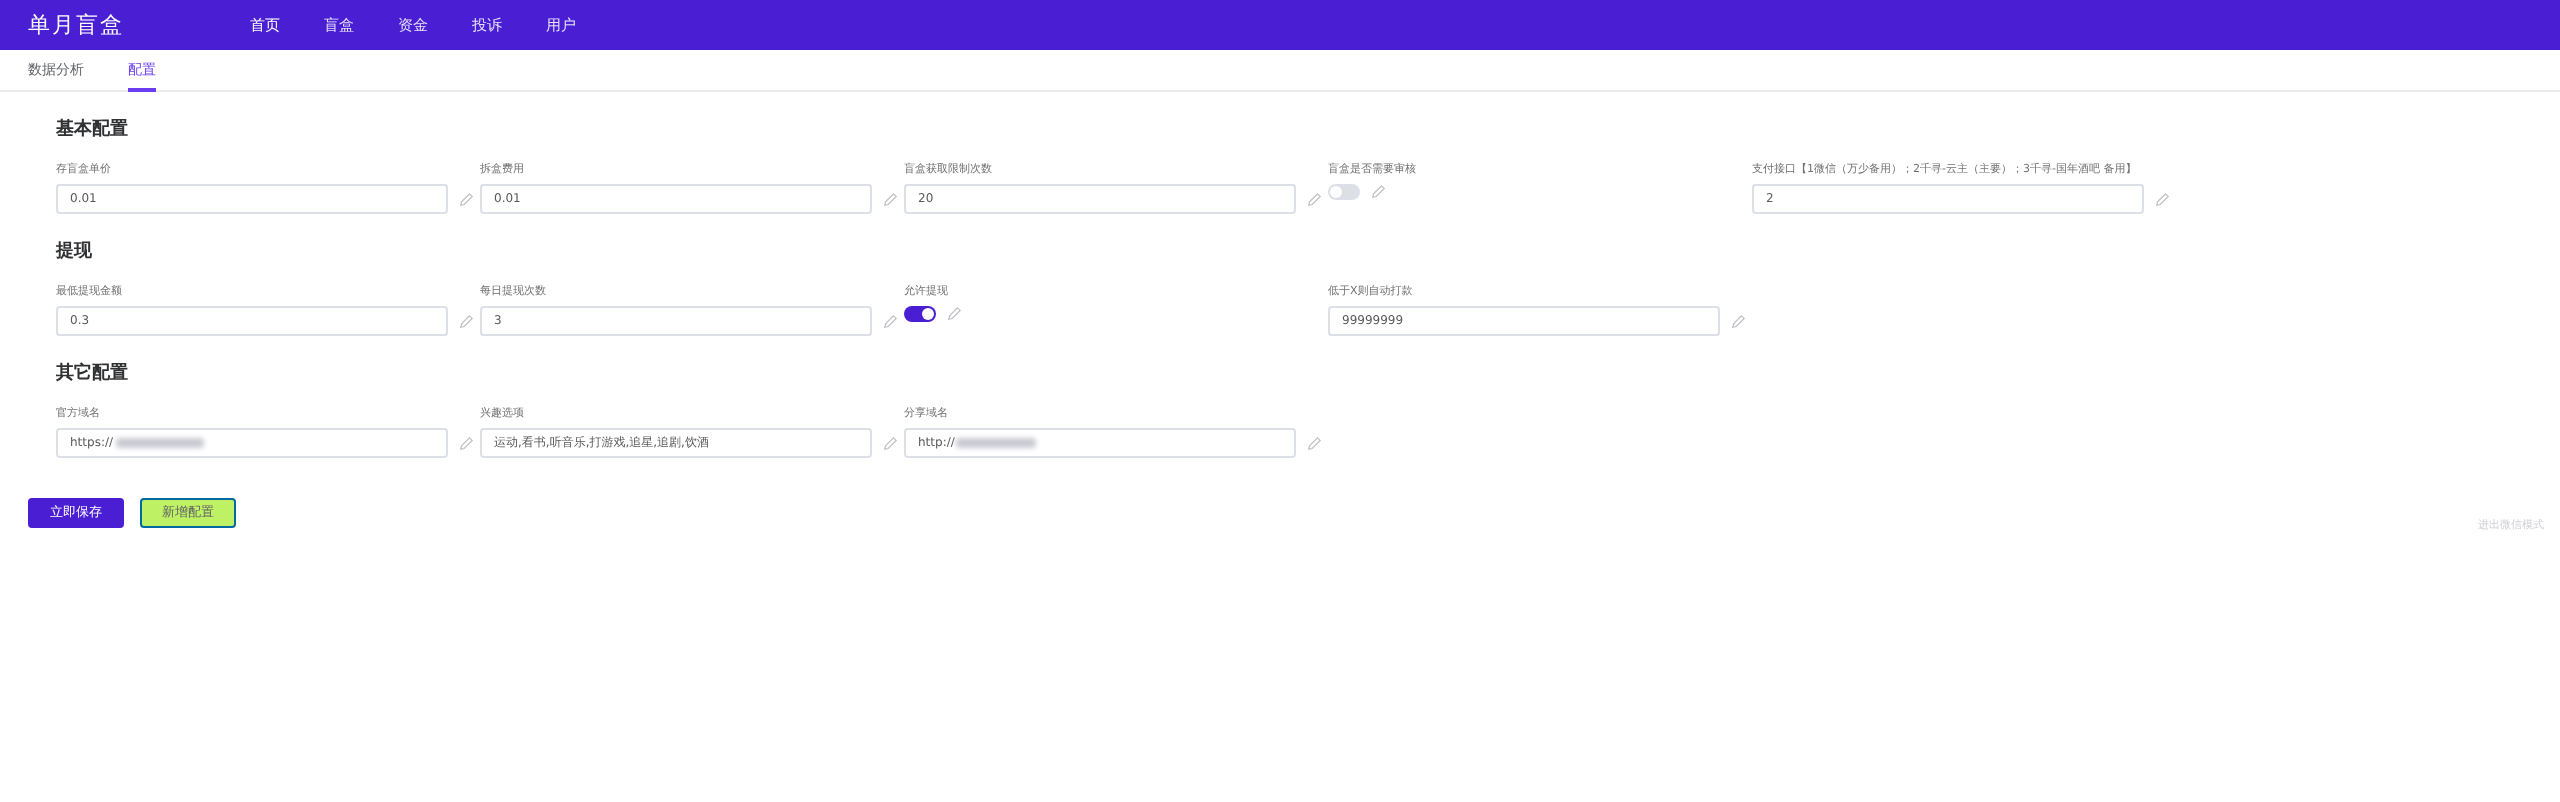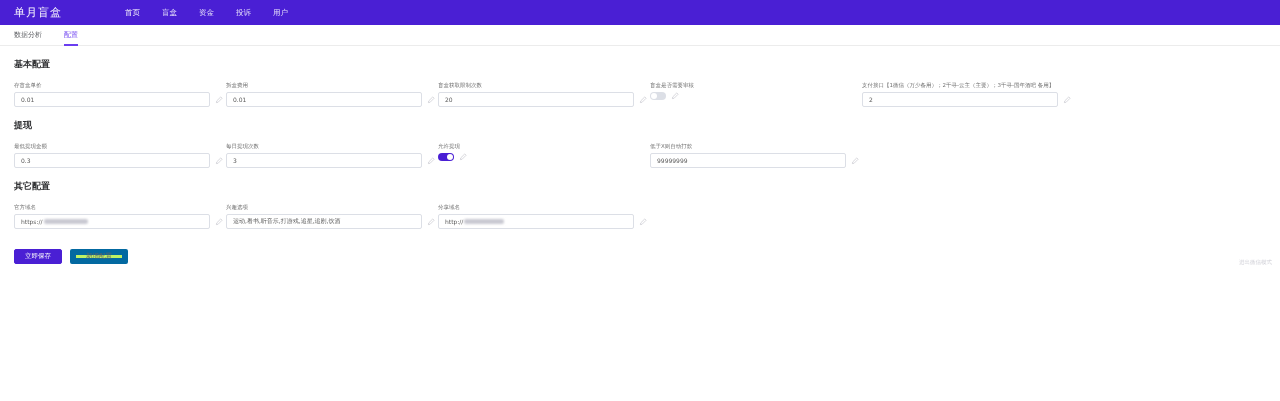--- a/index.html
+++ b/index.html
@@ -90,21 +90,21 @@
     display: flex; align-items: center;
   }
   .tab.active { color: #6a3df0; }
   .tab.active::after {
     content: "";
     position: absolute; left: 0; right: 0; bottom: 0;
     height: 1.5px; background: #6a3df0;
   }
 
   
-  .body { padding: 12px 14px 0 14px; }
+  .body { padding: 12px 14px 0 28px; }
   .section-title {
     font-size: 9px;
     color: #303133;
     font-weight: bold;
     margin-bottom: 10px;
   }
   .section { margin-bottom: 12px; }
   .row { display: flex; align-items: flex-start; }
   .field { width: 212px; margin-right: 0; }
   .field-label {
@@ -174,21 +174,21 @@
   .btn {
     font-size: 6.5px;
     border-radius: 2px;
     padding: 0 10px;
     height: 15px;
     display: flex; align-items: center; justify-content: center;
     cursor: pointer;
     white-space: nowrap;
   }
   .btn-primary { background: #4a1fd4; color: #fff; border: 1px solid #4a1fd4; }
-  .btn-default { background: #bef264; color: #606266; border: 6px solid #0369a1; }
+  .btn-default { background: #bef264; color: #606266; border: 1px solid #0369a1; }
   .footer-note {
     position: absolute;
     right: 8px; bottom: -2px;
     font-size: 5.5px;
     color: #cfcfd6;
     white-space: nowrap;
   }
 </style>
 </head>
 <body>

